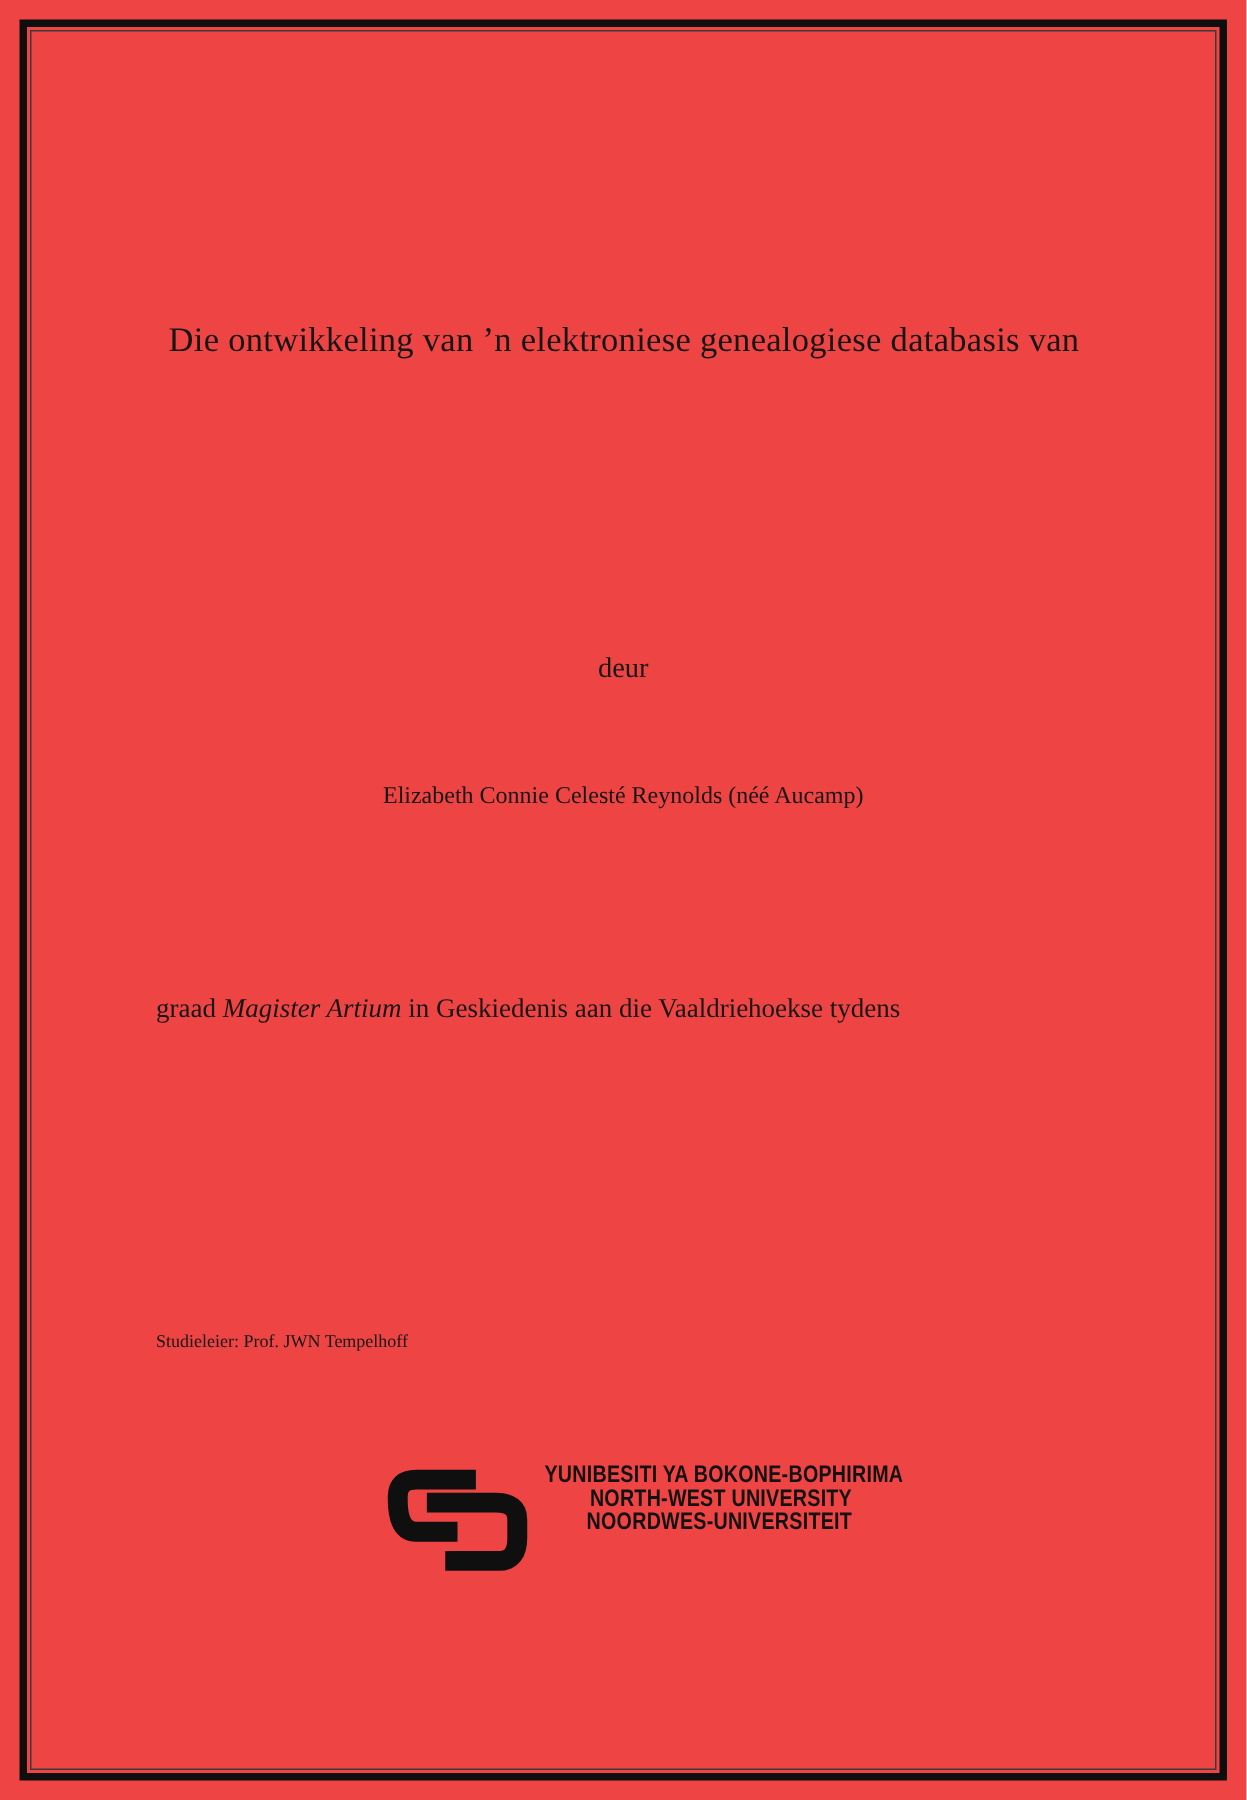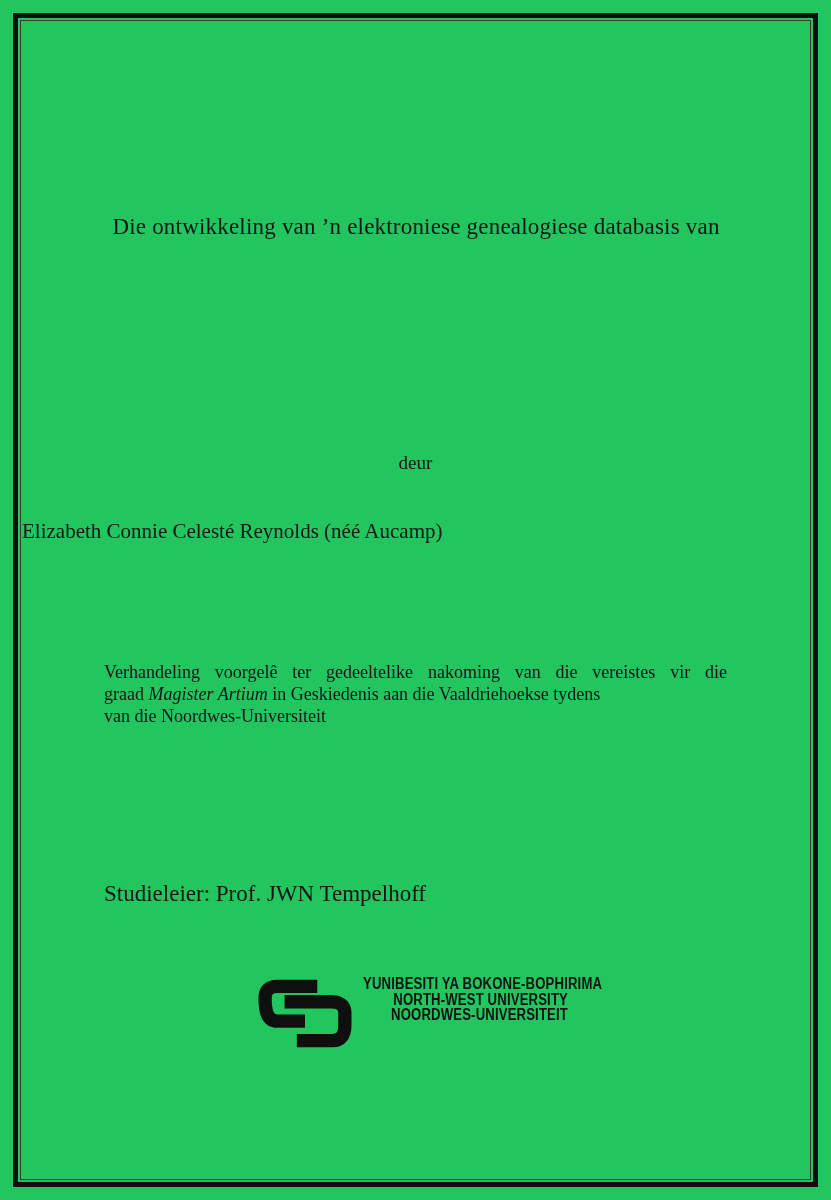--- a/index.html
+++ b/index.html
@@ -1,20 +1,20 @@
 <!DOCTYPE html>
 <html><head>
 <meta charset="utf-8">
 <style>
   html, body { margin: 0; padding: 0; background: #ffffff; }
   .page {
     position: relative;
     width: 831px;
     height: 1200px;
-    background: #22c55e;
+    background: #ef4444;
     overflow: hidden;
     color: #161616;
     font-family: "Liberation Serif", "DejaVu Serif", serif;
   }
   .frame-outer {
     position: absolute;
     inset: 13px;
     border: 5px solid #0e0e0e;
   }
   .frame-inner {
@@ -34,50 +34,49 @@
     white-space: nowrap;
   }
   .byline {
     position: absolute;
     top: 434px;
     left: 22px;
     right: 22px;
     text-align: center;
     font-size: 19px;
     line-height: 24px;
-    margin-top: 17px;
   }
   .author {
     position: absolute;
     top: 518px;
     left: 22px;
     right: 22px;
-    text-align: left;
-    font-size: 21px;
+    text-align: center;
+    font-size: 16px;
     line-height: 26px;
   }
   .statement {
     position: absolute;
     top: 661px;
     left: 104px;
     width: 623px;
     font-size: 18px;
     line-height: 22px;
   }
   .statement .justify-line {
     text-align: justify;
     text-align-last: justify;
     white-space: nowrap;
   }
   .statement .italic { font-style: italic; }
   .supervisor-block {
     position: absolute;
     top: 882px;
     left: 104px;
-    font-size: 23px;
+    font-size: 12px;
     line-height: 24.5px;
   }
   .date-glyph {
     display: inline-block;
     font-weight: 700;
     transform: scaleY(1.12) scaleX(1.05);
   }
   .logo-mark {
     position: absolute;
     left: 258px;
@@ -113,23 +112,21 @@
 
   <div class="title-block">
     <div>Die ontwikkeling van ’n elektroniese genealogiese databasis van</div>
   </div>
 
   <div class="byline">deur</div>
 
   <div class="author">Elizabeth Connie Celesté Reynolds (néé Aucamp)</div>
 
   <div class="statement">
-    <div class="justify-line">Verhandeling voorgelê ter gedeeltelike nakoming van die vereistes vir die</div>
     <div><span>graad </span><span class="italic">Magister Artium</span><span> in Geskiedenis aan die Vaaldriehoekse tydens</span></div>
-    <div>van die Noordwes-Universiteit</div>
   </div>
 
   <div class="supervisor-block">
     <div>Studieleier: Prof. JWN Tempelhoff</div>
   </div>
 
   <svg class="logo-mark" viewBox="0 0 92 76" xmlns="http://www.w3.org/2000/svg" aria-hidden="true">
     <path d="M 58,12 H 19 Q 7,12 7,23 v 2 Q 7,46 19,46 h 27" fill="none" stroke="#0f0f0f" stroke-width="13" stroke-linejoin="round"></path>
     <path d="M 26,27 H 71 Q 85,27 85,38 v 12 Q 85,65 73,65 H 38" fill="none" stroke="#0f0f0f" stroke-width="13" stroke-linejoin="round"></path>
   </svg>

